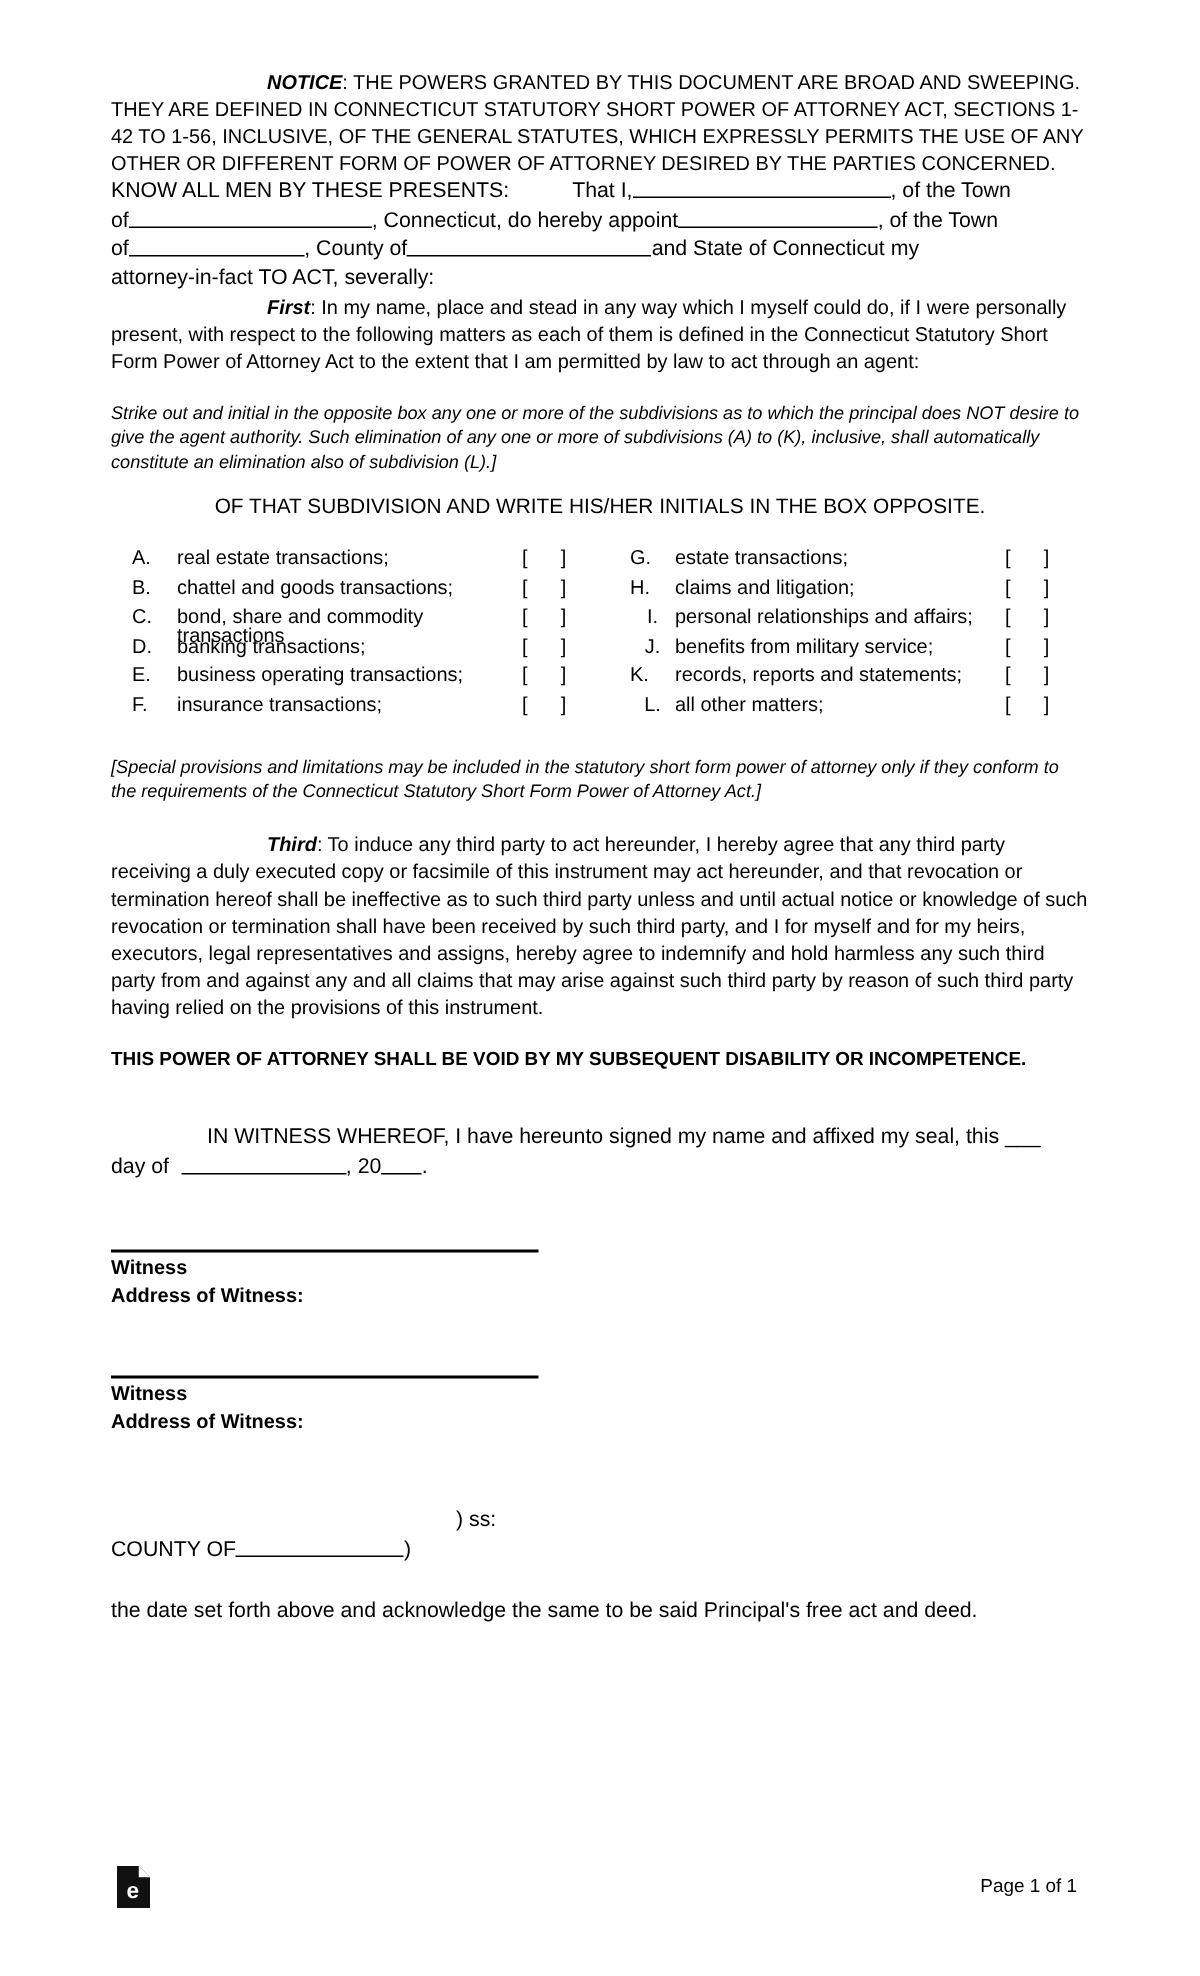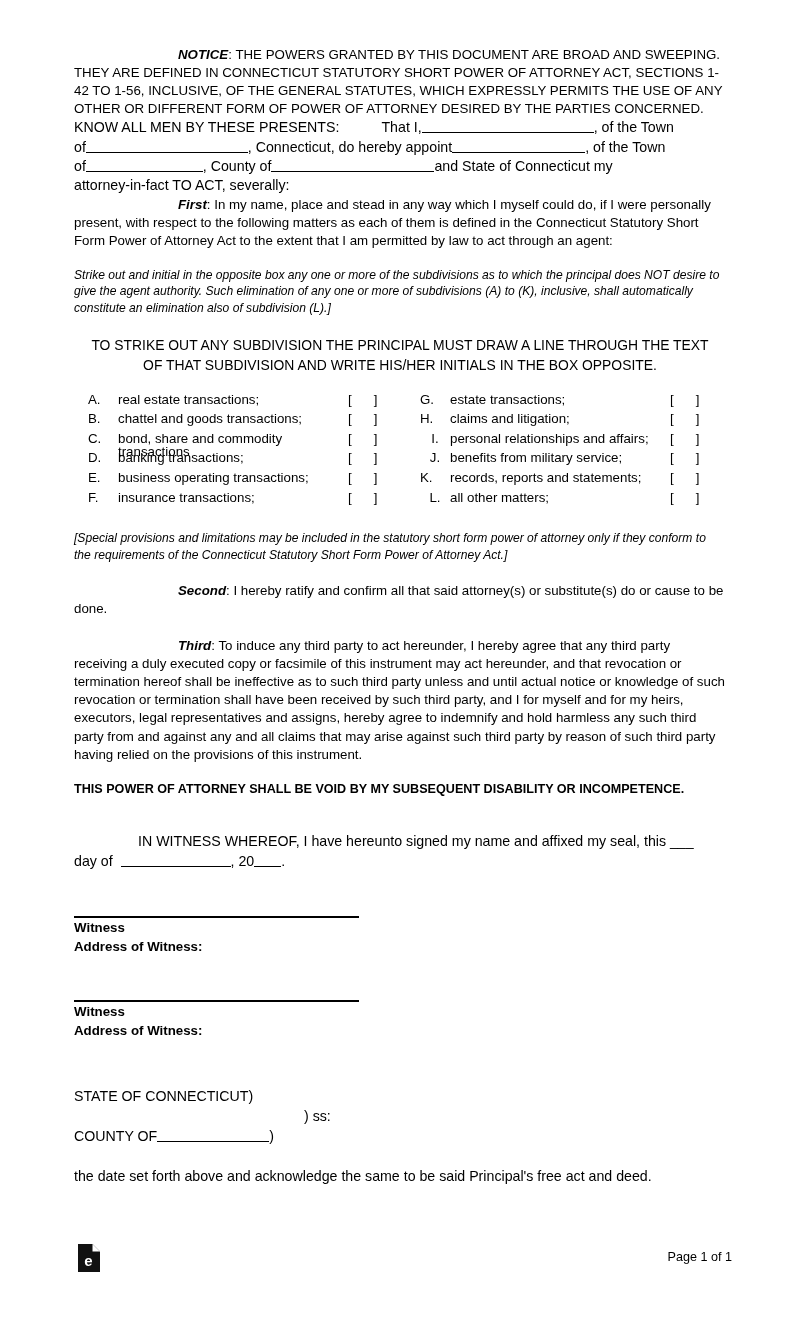--- a/index.html
+++ b/index.html
@@ -139,21 +139,21 @@
   
   .footer-icon {
     position: absolute;
     left: 78px;
     top: 1244px;
     width: 22px;
     height: 28px;
   }
   .page-num {
     position: absolute;
-    right: 68px;
+    right: 82px;
     top: 1250px;
     font-size: 12.6px;
     color: #000;
   }
 </style>
 </head>
 <body>
 
 <div class="page">
   <div class="sheet">
@@ -163,21 +163,20 @@
 
     <p class="blk gap"><span style="font-size:14.2px;">KNOW ALL MEN BY THESE PRESENTS:</span><span style="display:inline-block;width:42px;"></span><span style="font-size:14.2px;">That I,</span><span class="fill" style="width:172px;"></span><span style="font-size:14.2px;">, of the Town</span><br>
       <span style="font-size:14.2px;">of</span><span class="fill" style="width:162px;"></span><span style="font-size:14.2px;">, Connecticut, do hereby appoint</span><span class="fill" style="width:133px;"></span><span style="font-size:14.2px;">, of the Town</span><br>
       <span style="font-size:14.2px;">of</span><span class="fill" style="width:117px;"></span><span style="font-size:14.2px;">, County of</span><span class="fill" style="width:163px;"></span><span style="font-size:14.2px;">and State of Connecticut  my</span><br>
       <span style="font-size:14.2px;text-align:center;">attorney-in-fact TO ACT, severally:</span></p>
 
     <p class="blk gap-lg"><span class="ind-lg"></span><span class="bi">First</span><span>: In my name, place and stead in any way which I myself could do, if I were personally present, with respect to the following matters as each of them is defined in the Connecticut Statutory Short Form Power of Attorney Act to the extent that I am permitted by law to act through an agent:</span></p>
 
     <p class="strike-note gap" style="margin-top:17px;">Strike out and initial in the opposite box any one or more of the subdivisions as to which the principal does NOT desire to give the agent authority.  Such elimination of any one or more of subdivisions (A) to (K), inclusive, shall automatically constitute an elimination also of subdivision (L).]</p>
 
-    <p class="centered-caps" style="margin-top:20px;">TO STRIKE OUT ANY SUBDIVISION THE PRINCIPAL MUST DRAW A LINE THROUGH THE TEXT</p>
     <p class="centered-caps">OF THAT SUBDIVISION AND WRITE HIS/HER INITIALS IN THE BOX OPPOSITE.</p>
 
     <div class="powers">
       <div class="pcol left">
         <div class="prow">
             <span class="pletter">A.</span>
             <span class="ptext">real estate transactions;</span>
             <span class="pbox">[      ]</span>
           </div>
         <div class="prow">
@@ -236,21 +235,20 @@
             <span class="pletter narrow">L.</span>
             <span class="ptext">all other matters;</span>
             <span class="pbox">[      ]</span>
           </div>
       </div>
     </div>
 
     <p class="strike-note" style="margin-top:20px;">[Special provisions and limitations may be included in the statutory short form power of attorney only if they conform to the requirements of the Connecticut Statutory Short Form Power of Attorney Act.]</p>
 
 
-    <p class="blk" style="margin-top:19px;"><span class="ind-lg"></span><span class="bi">Second</span><span>:  I hereby ratify and confirm all that said attorney(s) or substitute(s) do or cause to be done.</span></p>
 
     <p class="blk" style="margin-top:19px;"><span class="ind-lg"></span><span class="bi">Third</span><span>:  To induce any third party to act hereunder, I hereby agree that any third party receiving a duly executed copy or facsimile of this instrument may act hereunder, and that revocation or termination hereof shall be ineffective as to such third party unless and until actual notice or knowledge of such revocation or termination shall have been received by such third party, and I for myself and for my heirs, executors, legal representatives and assigns, hereby agree to indemnify and hold harmless any such third party from and against any and all claims that may arise against such third party by reason of such third party having relied on the provisions of this instrument.</span></p>
 
     <p class="blk bold" style="margin-top:17px;font-size:12.6px;">THIS POWER OF ATTORNEY SHALL BE VOID BY MY SUBSEQUENT DISABILITY OR INCOMPETENCE.</p>
 
     <p class="blk" style="margin-top:33px;font-size:14.2px;line-height:1.44;"><span class="ind-lg"></span><span>IN WITNESS WHEREOF, I have hereunto signed my name and affixed my seal, this ___</span><br>
       <span>day of</span>&nbsp; <span class="fill" style="width:110px;"></span><span>, 20</span><span class="fill" style="width:27px;"></span><span>.</span></p>
 
 
     <div style="margin-top:44px;">
@@ -259,21 +257,20 @@
       <div class="wit-label">Address of Witness:</div>
     </div>
 
     <div style="margin-top:44px;">
       <div class="sigline"></div>
       <div class="wit-label">Witness</div>
       <div class="wit-label">Address of Witness:</div>
     </div>
 
     <div style="margin-top:46px;">
-      <div class="jurat-line">STATE OF CONNECTICUT)</div>
       <div class="ss-line">)  ss:</div>
       <div class="jurat-line"><span>COUNTY OF</span><span class="fill" style="width:112px;"></span><span>)</span></div>
       <p class="blk" style="margin-top:0;font-size:14.2px;line-height:1.43;"><span class="ind-lg"></span><br>
         <span>the date set forth above and acknowledge the same to be said Principal's free act and deed.</span></p>
     </div>
 
   </div>
 
   <div class="footer-icon">
     <svg width="22" height="28" viewBox="0 0 22 28" xmlns="http://www.w3.org/2000/svg">

